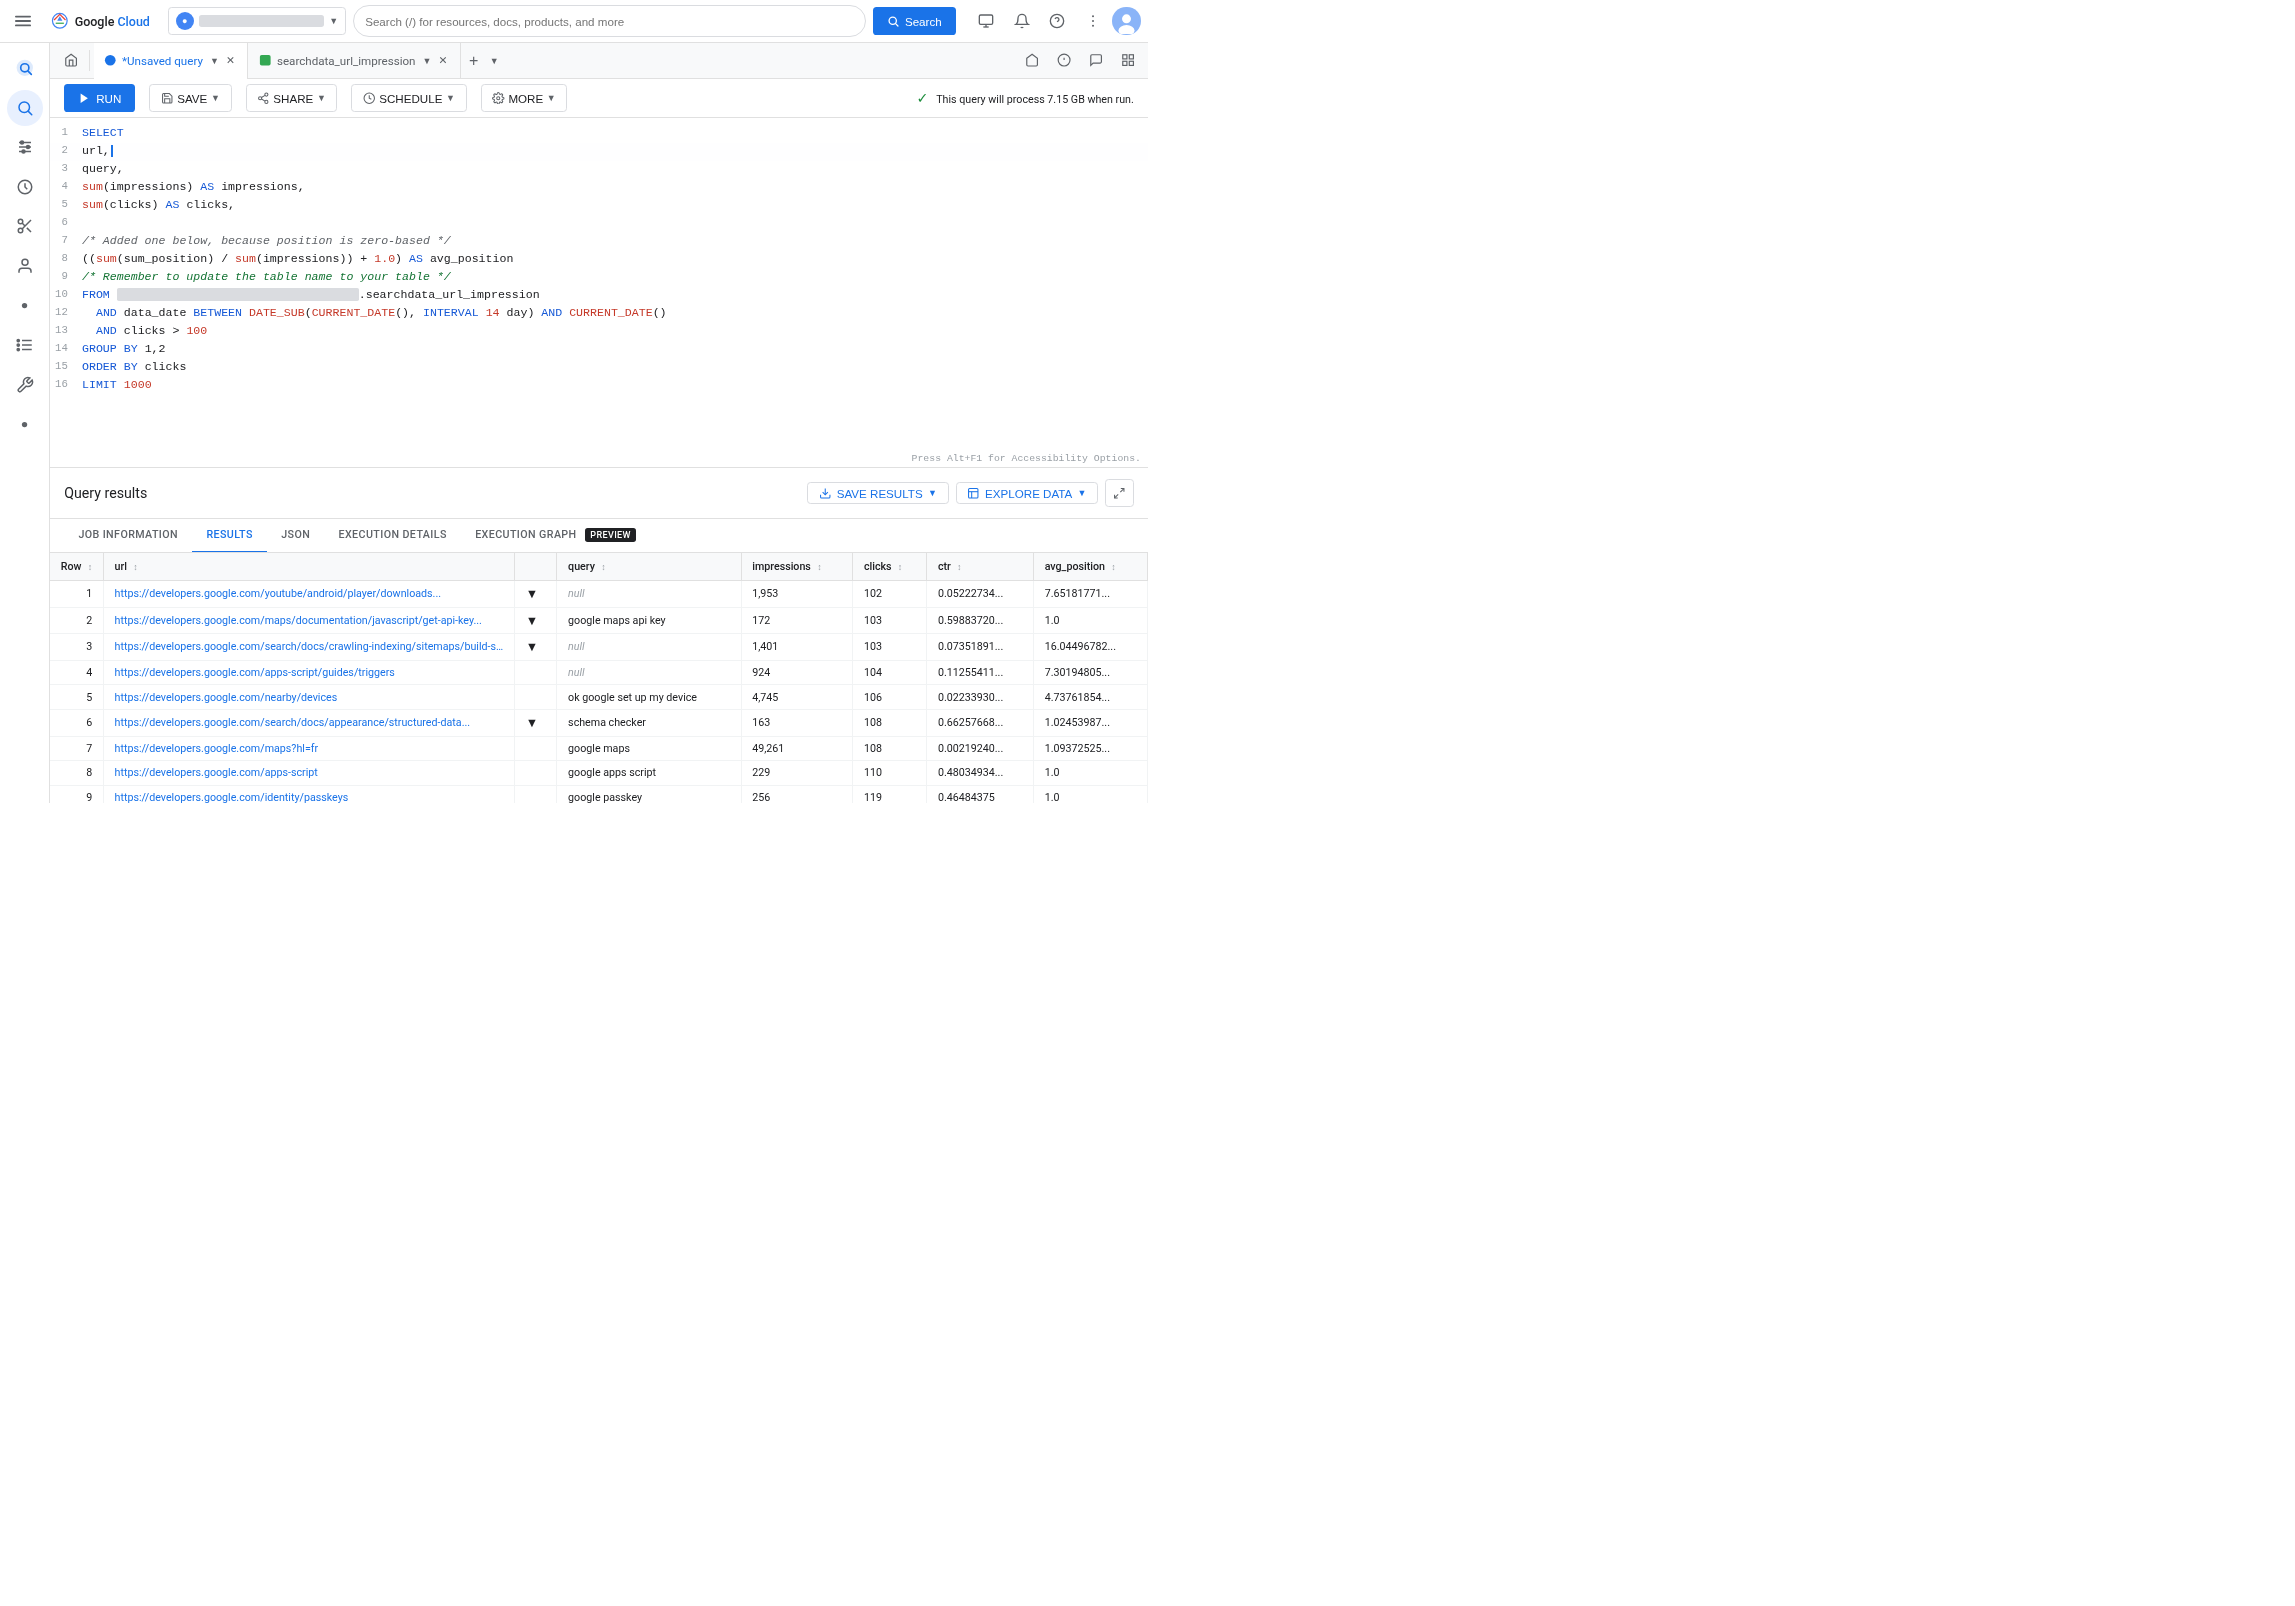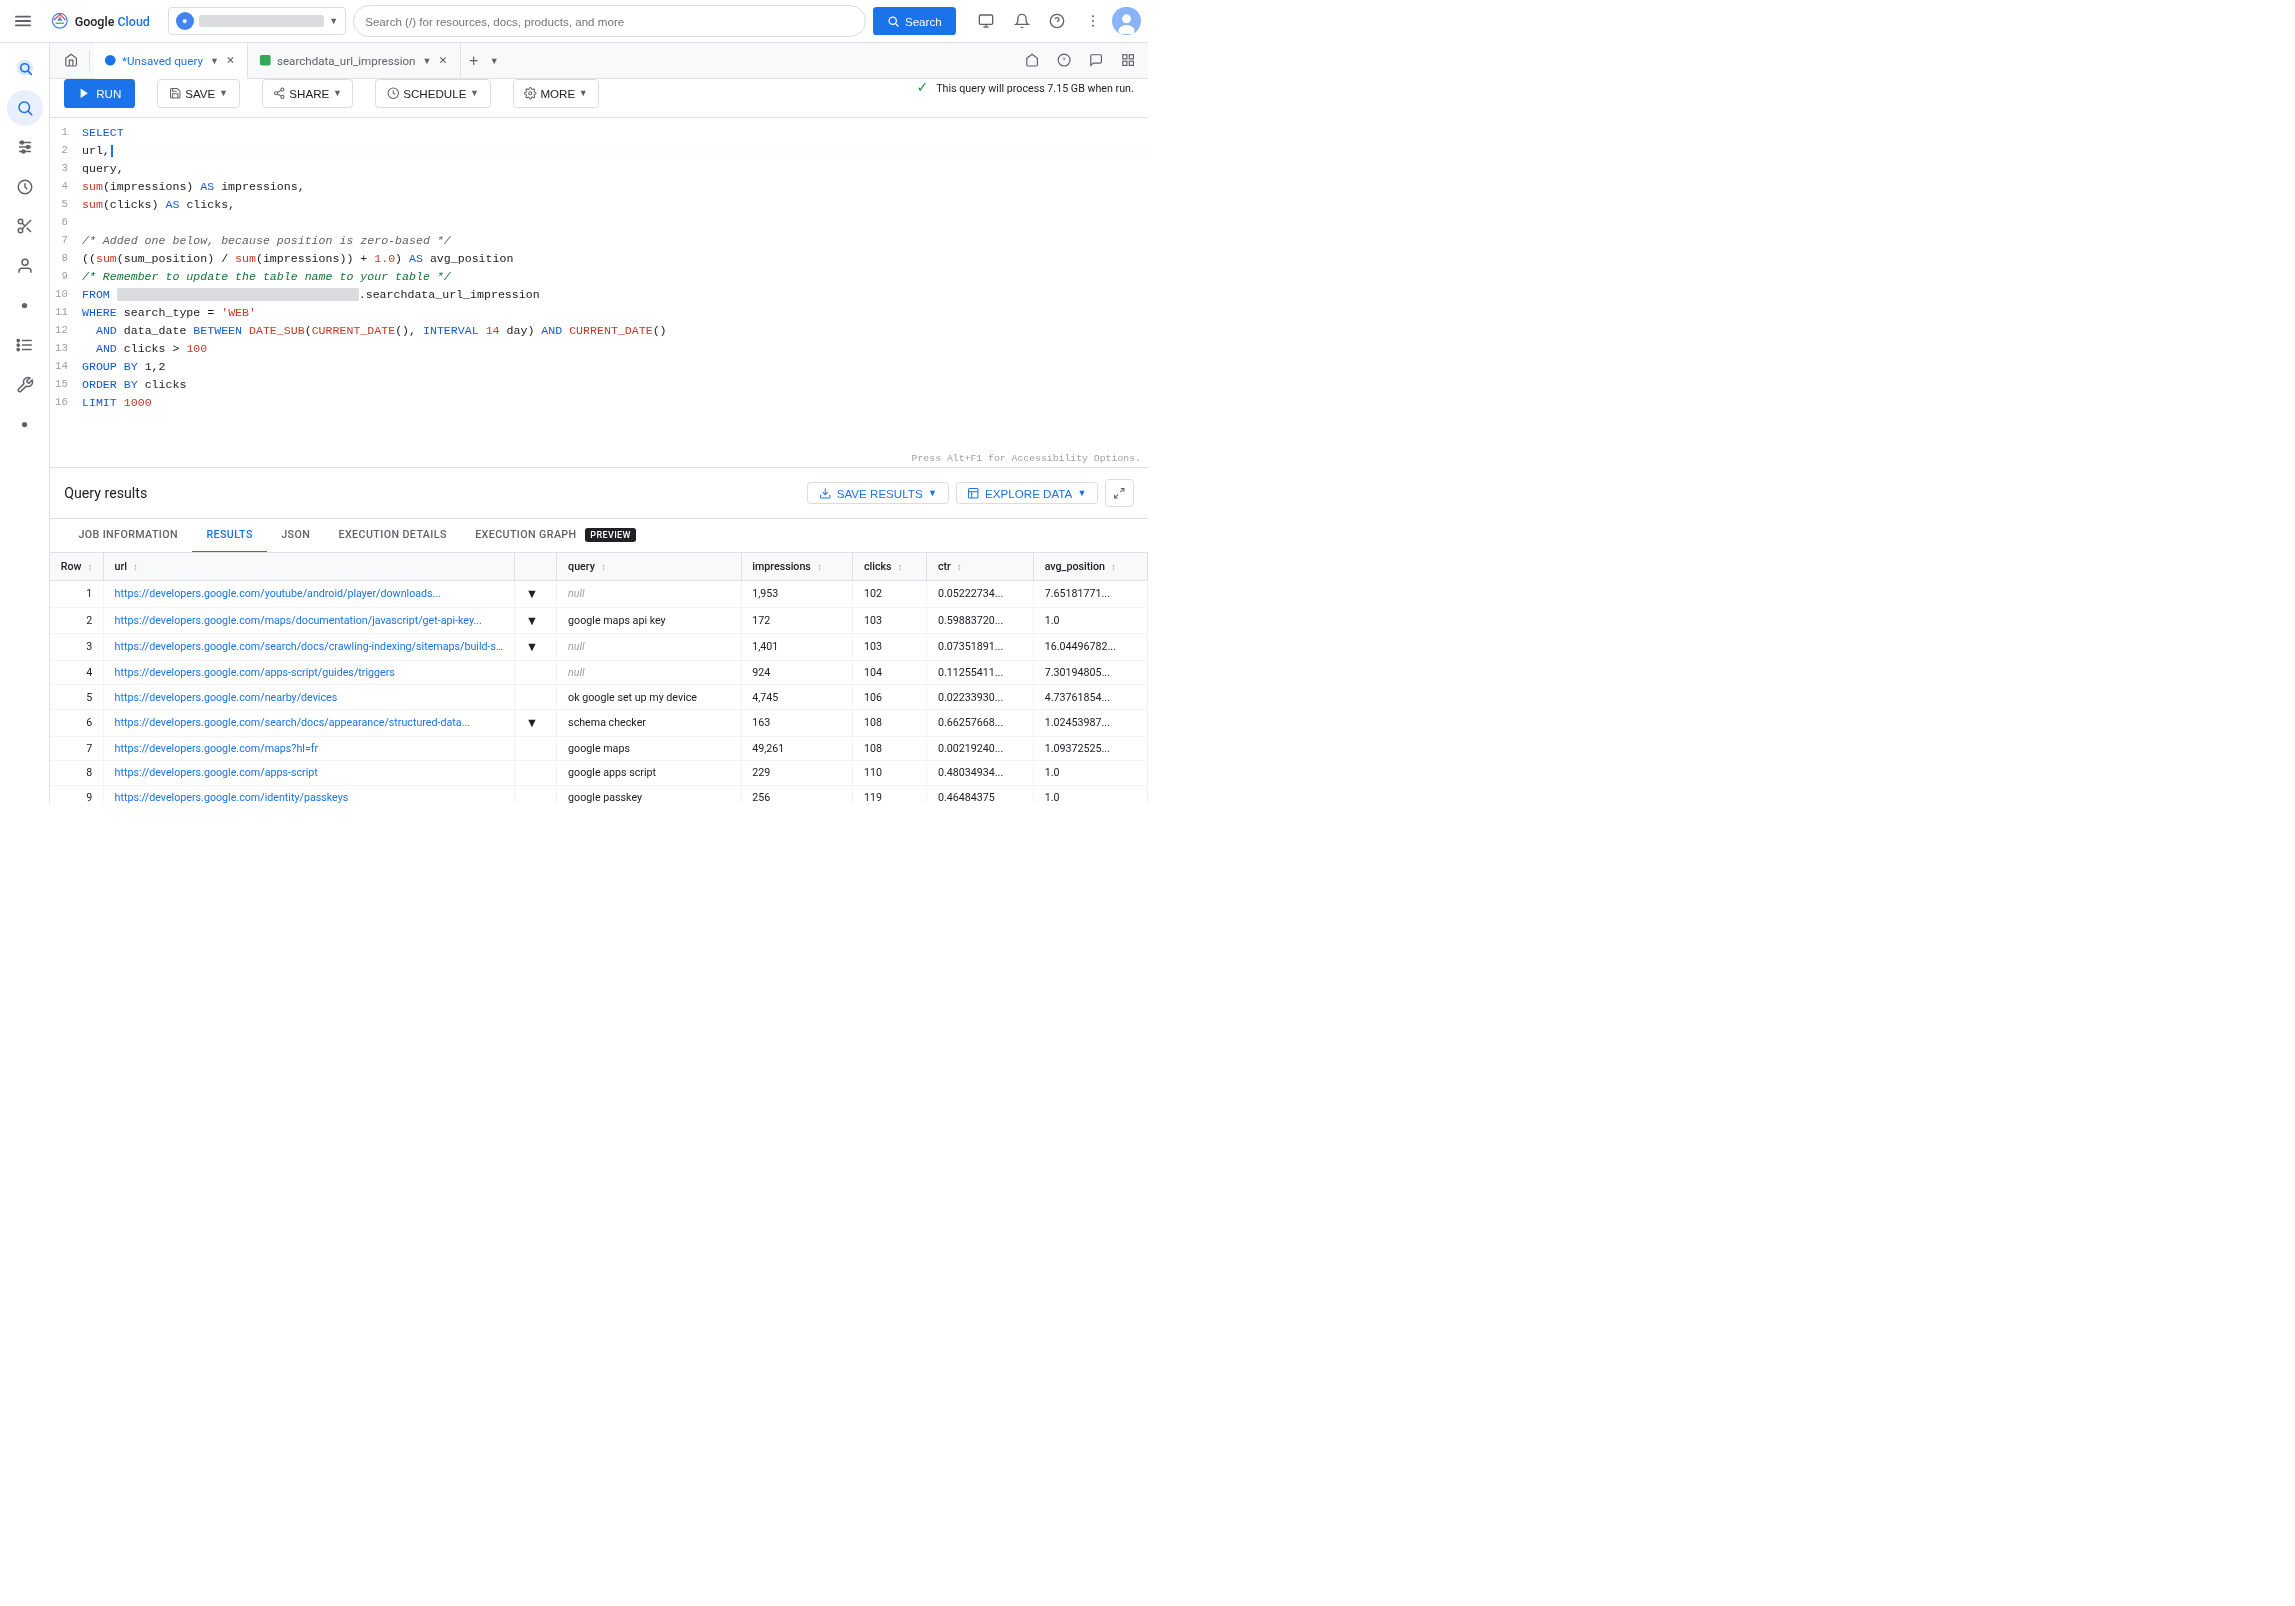--- a/index.html
+++ b/index.html
@@ -60,22 +60,22 @@
     }
     .tab-item.active { background: #fff; color: #1a73e8; border-bottom: none; }
     .tab-close { font-size: 10.7px; color: #5f6368; cursor: pointer; padding: 1.8px; border-radius: 50%; }
     .tab-add { width: 25px; height: 25px; border-radius: 50%; border: none; background: transparent; cursor: pointer; font-size: 16px; color: #5f6368; display: flex; align-items: center; justify-content: center; }
     .tab-dropdown { font-size: 9px; color: #5f6368; cursor: pointer; padding: 1.8px 3.6px; }
     .tab-bar-actions { margin-left: auto; display: flex; gap: 7.1px; }
     .tab-bar-action-icon { width: 25px; height: 25px; border: none; background: transparent; cursor: pointer; color: #5f6368; font-size: 12.5px; display: flex; align-items: center; justify-content: center; }
 
     
     .toolbar {
-      display: flex; height: 39px; padding: 0 14.2px;
-      background: #fff; border-bottom: 0.9px solid #e0e0e0; gap: 22px;
+      display: flex; align-items: center; height: 39px; padding: 0 14.2px;
+      background: #fff; border-bottom: 0.9px solid #e0e0e0; gap: 14px;
     }
     .run-btn {
       background: #1a73e8; color: white; border: none; border-radius: 3.6px;
       padding: 5.3px 14.2px; cursor: pointer; font-size: 11.6px; display: flex; align-items: center; gap: 5.3px; height: 28.5px; font-weight: 500;
     }
     .toolbar-btn {
       display: flex; align-items: center; gap: 3.6px; padding: 5.3px 10.7px; height: 28.5px;
       border: 0.9px solid #dadce0; border-radius: 3.6px; background: #fff; cursor: pointer;
       font-size: 11.6px; color: #202124;
     }
@@ -453,24 +453,20 @@
       <div class="sql-line">
         <span class="line-num">9</span>
         <span class="line-content"><span class="cmt-green">/* Remember to update the table name to your table */</span></span>
       </div>
 
       <div class="sql-line">
         <span class="line-num">10</span>
         <span class="line-content"><span class="kw">FROM</span> <span style="background:#dadce0;color:transparent;border-radius:1.8px;padding:0 2.7px;">██████████████████████████████████</span>.searchdata_url_impression</span>
       </div>
 
-      <div class="sql-line">
-        <span class="line-num">11</span>
-        <span class="line-content"><span class="kw">WHERE</span> search_type = <span class="str">'WEB'</span></span>
-      </div>
 
       <div class="sql-line">
         <span class="line-num">12</span>
         <span class="line-content">  <span class="kw">AND</span> data_date <span class="kw">BETWEEN</span> <span class="fn">DATE_SUB</span>(<span class="fn">CURRENT_DATE</span>(), <span class="kw">INTERVAL</span> <span class="num">14</span> day) <span class="kw">AND</span> <span class="fn">CURRENT_DATE</span>()</span>
       </div>
 
       <div class="sql-line">
         <span class="line-num">13</span>
         <span class="line-content">  <span class="kw">AND</span> clicks &gt; <span class="num">100</span></span>
       </div>

